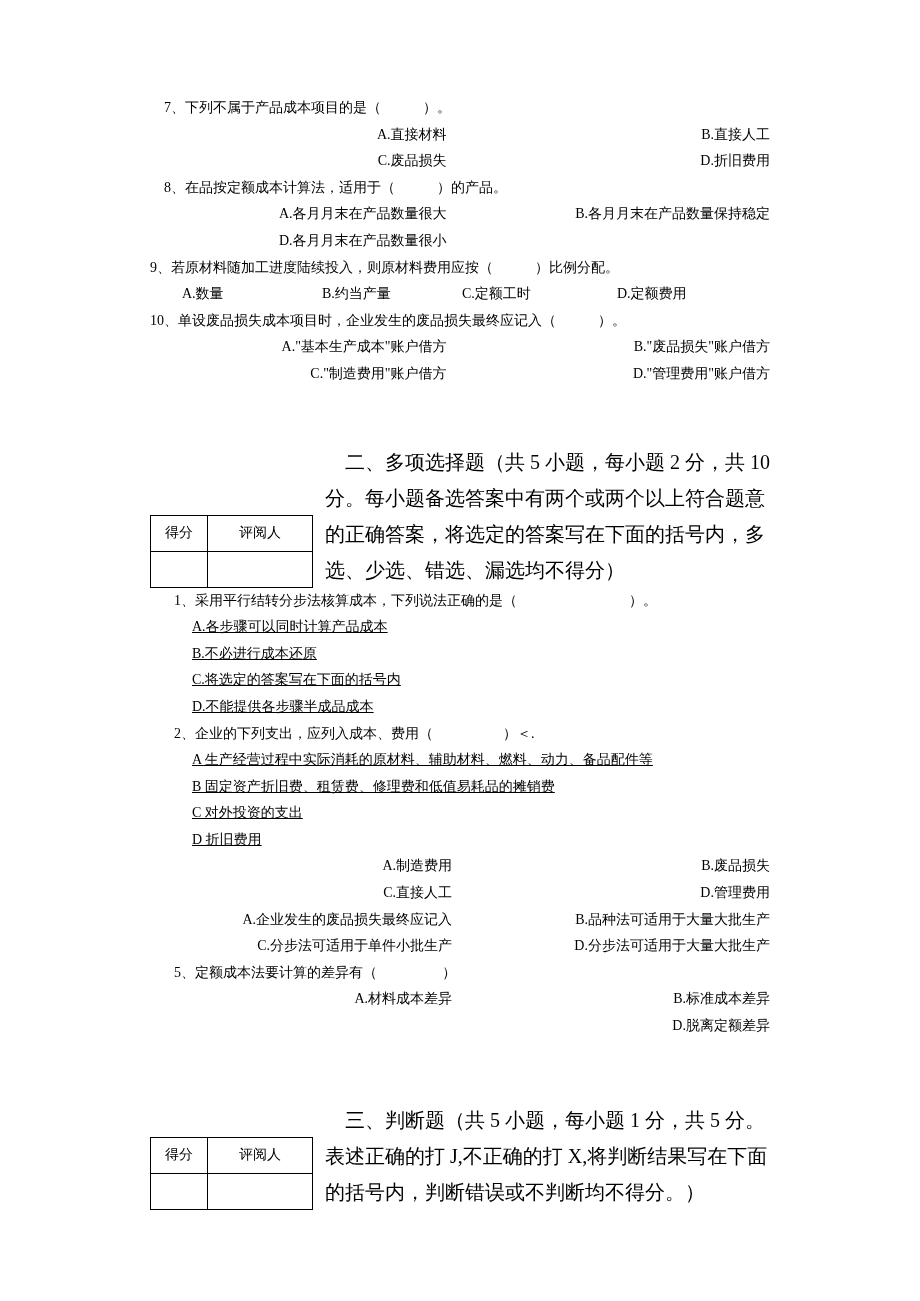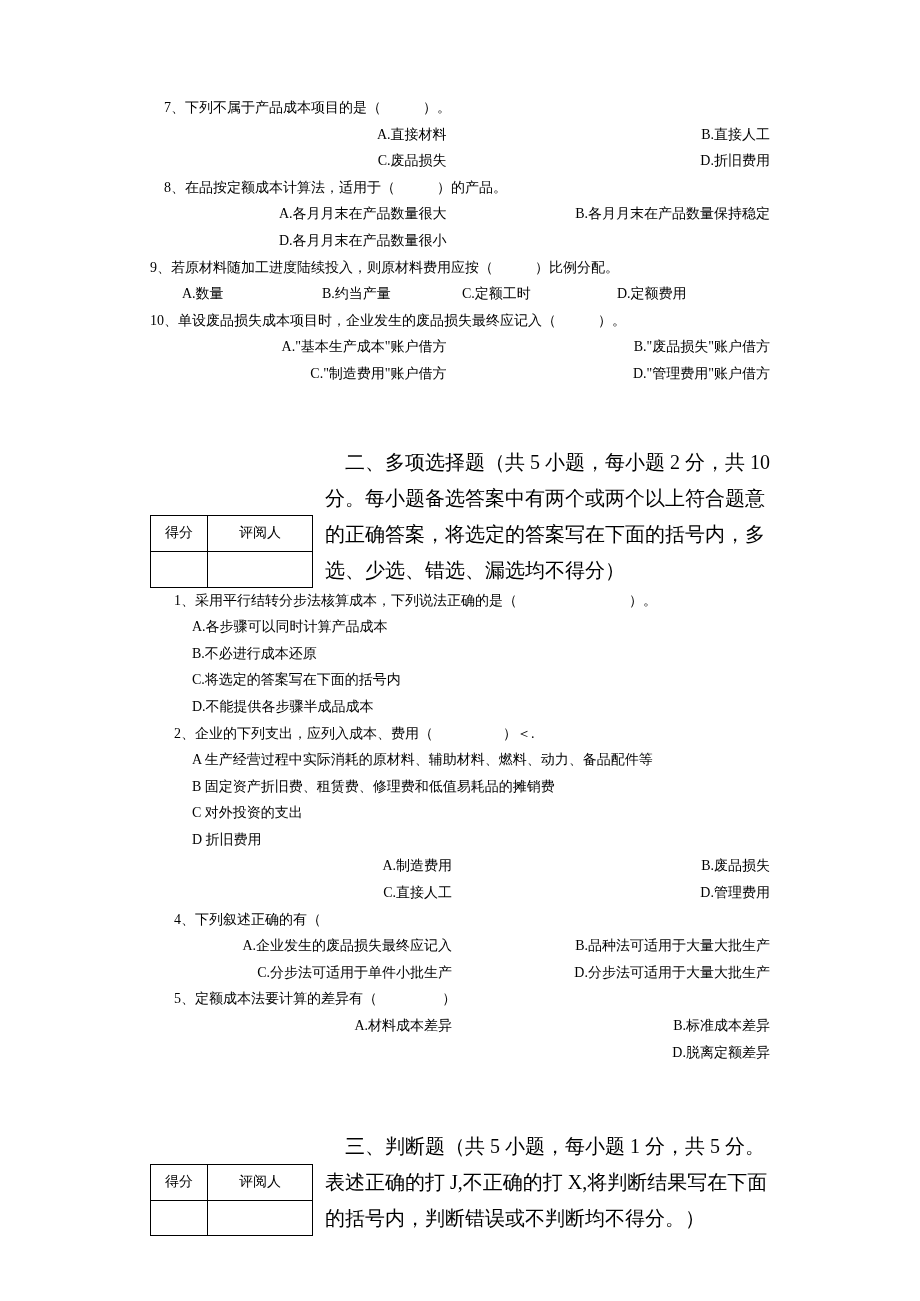--- a/index.html
+++ b/index.html
@@ -23,21 +23,21 @@
       padding-left: 32px;
       text-align: right;
     }
     .opts-2col > span { white-space: nowrap; }
     .opts-4col {
       display: grid;
       grid-template-columns: 140px 140px 155px auto;
       padding-left: 32px;
     }
     .opts-4col > span { white-space: nowrap; }
-    .opts-list { padding-left: 18px; }
+    .opts-list { padding-left: 18px; text-decoration: underline; }
     .opts-list > div { }
     .section-wrap {
       display: flex;
       align-items: flex-end;
       margin-top: 56px;
       gap: 12px;
     }
     .score-table {
       border-collapse: collapse;
       flex: 0 0 auto;
@@ -143,21 +143,20 @@
   <div class="q">
     <div class="opts-2col opt-label-pad">
       <span>A.制造费用</span>
       <span>B.废品损失</span>
       <span>C.直接人工</span>
       <span>D.管理费用</span>
     </div>
   </div>
 
   <div class="q">
-    <div class="q-stem">4、下列叙述正确的有（</div>
     <div class="opts-2col opt-label-pad">
       <span>A.企业发生的废品损失最终应记入</span>
       <span>B.品种法可适用于大量大批生产</span>
       <span>C.分步法可适用于单件小批生产</span>
       <span>D.分步法可适用于大量大批生产</span>
     </div>
   </div>
 
   <div class="q">
     <div style="display:grid;grid-template-columns:45% 55%;">

